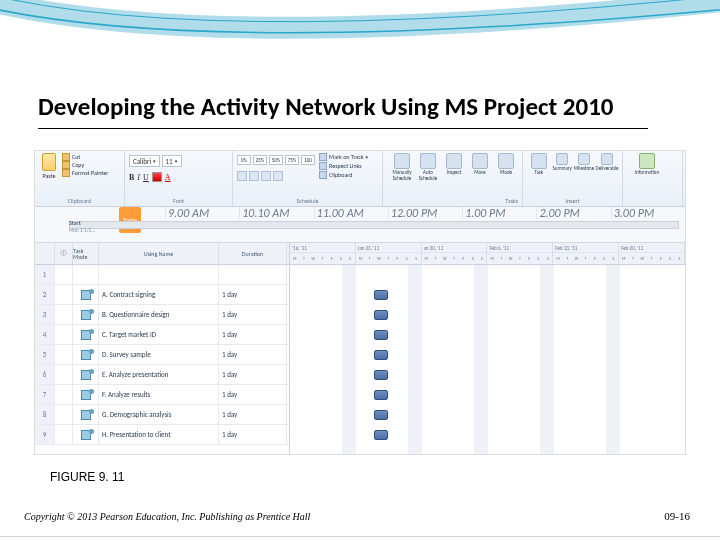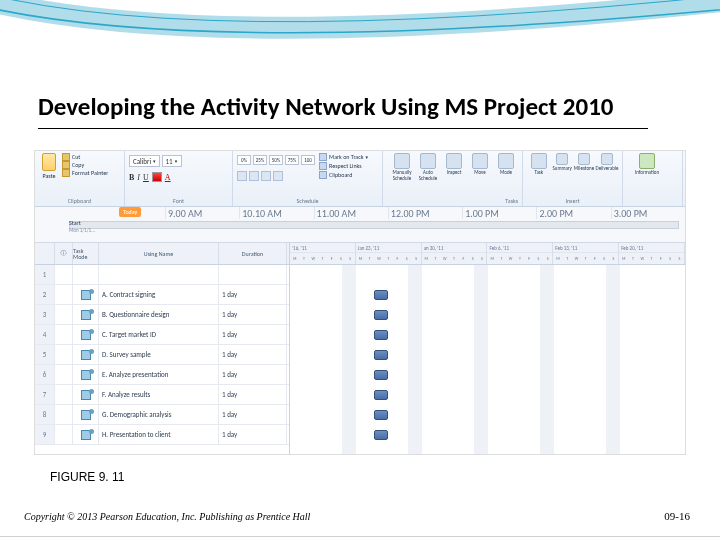--- a/index.html
+++ b/index.html
@@ -127,30 +127,30 @@
   }
   .insert-group { width: 100px; }
   .info-group { width: 60px; }
   .timeline {
     height: 36px;
     background: #f6f8fb;
     border-bottom: 1px solid #d0d8e4;
     position: relative;
   }
   .timeline .scale {
-    display:flex; height:12px; font-size:10px; color:#6a7a90;
+    display:flex; height:12px; font-size:12px; color:#6a7a90;font-style:italic;
   }
   .timeline .scale .tick {
     flex:1; border-left:1px solid #e0e6ee; padding-left:2px;
     display:flex; align-items:center;
   }
   .today-badge {
     position:absolute; left:84px; top:0;
     background:#ff9c3a; color:#fff; font-size:6px;
-    padding:0 4px; border-radius:2px; line-height:10px;
+    padding:8px 4px; border-radius:2px; line-height:10px;
   }
   .start-lbl {
     position:absolute; left:34px; top:12px;
     font-size:6px; color:#2a3b50;
   }
   .start-date {
     position:absolute; left:34px; top:20px;
     font-size:5px; color:#8090a4;
   }
   .timeline .bar {

